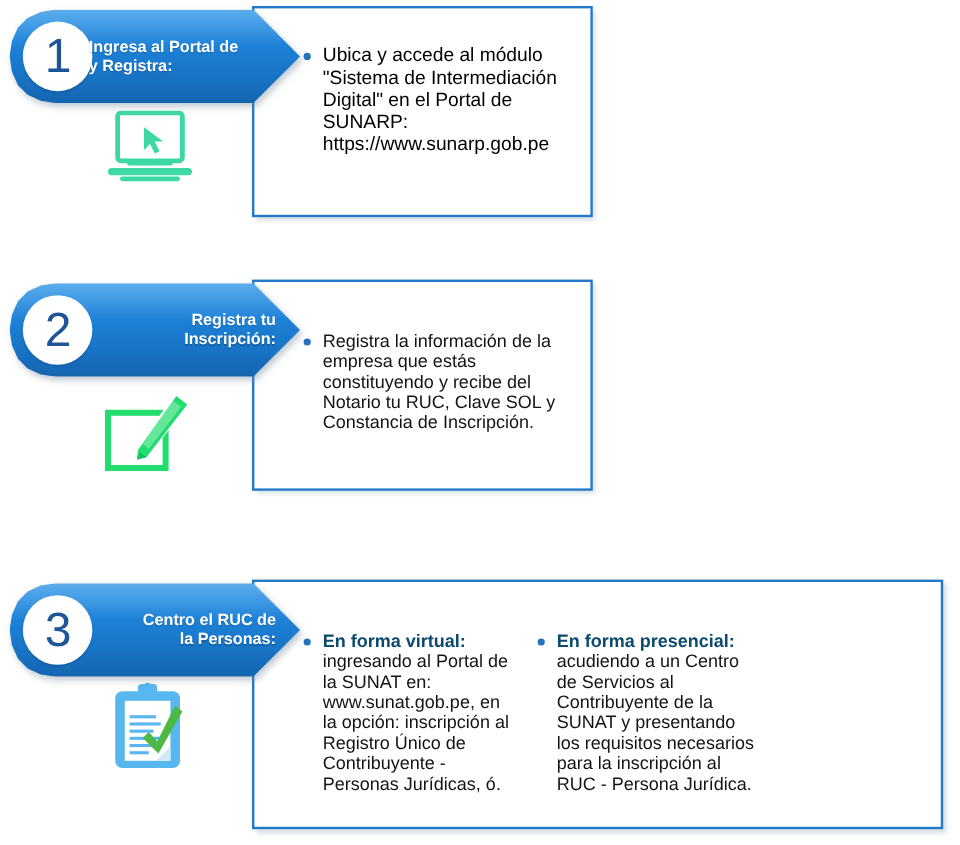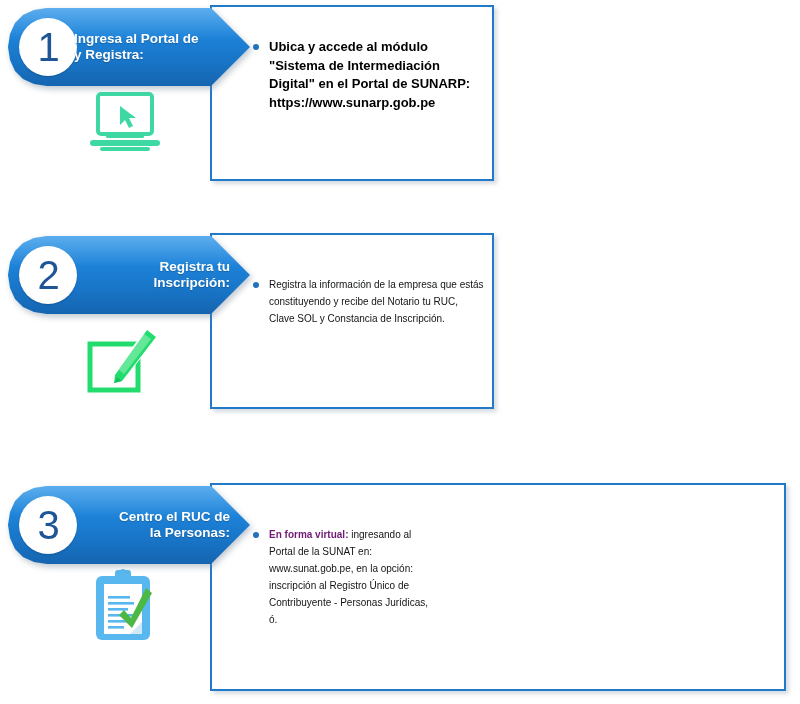--- a/index.html
+++ b/index.html
@@ -143,45 +143,45 @@
     z-index: 2;
   }
   #step-1 .bullets { left: 252px; top: 38px; width: 232px; }
   #step-2 .bullets { left: 252px; top: 48px; width: 232px; }
   #step-3 .bullets { left: 252px; top: 48px; width: 528px; gap: 18px; }
 
   .bullet {
     position: relative;
     padding-left: 17px;
     color: #111315;
-    font-size: 10px;
+    font-size: 15px;
     line-height: 17px;
   }
   .bullet::before {
     content: "";
     position: absolute;
     left: 1px;
     top: 6px;
     width: 6px;
     height: 6px;
     border-radius: 50%;
     background: #2372bb;
   }
   #step-1 .bullet {
-    font-weight: bold;
-    font-size: 13px;
+    font-weight: normal;
+    font-size: 16px;
     line-height: 18.5px;
     color: #000000;
   }
   #step-3 .bullet { width: 160px; }
   #step-3 .bullet:nth-child(2) { width: 172px; }
   #step-3 .bullet:nth-child(3) { width: 148px; }
   .bullet-lead {
     font-weight: bold;
-    color: #701a75;
+    color: #0c4a6e;
   }
 </style>
 </head>
 <body>
 
 <div id="infographic">
 
   <section class="step" id="step-1">
 
     <div class="content-box"></div>
@@ -281,16 +281,19 @@
         <rect x="24" y="52" width="22" height="2.6" fill="#58b7ee"></rect>
         <rect x="24" y="58" width="16" height="2.6" fill="#58b7ee"></rect>
         <path d="M40 42 L47 50 L62 20 L68 25 L48 60 L35 47 Z" fill="#4cb944"></path>
       </svg>
     </div>
 
     <div class="bullets">
       <div class="bullet">
         <span class="bullet-lead">En forma virtual:</span><span> ingresando al Portal de la SUNAT en: www.sunat.gob.pe, en la opción: inscripción al Registro Único de Contribuyente - Personas Jurídicas, ó.</span>
       </div>
+      <div class="bullet">
+        <span class="bullet-lead">En forma presencial:</span><span> acudiendo a un Centro de Servicios al Contribuyente de la SUNAT y presentando los requisitos necesarios para la inscripción al RUC - Persona Jurídica.</span>
+      </div>
     </div>
   </section>
 
 </div>
 
 </body></html>

